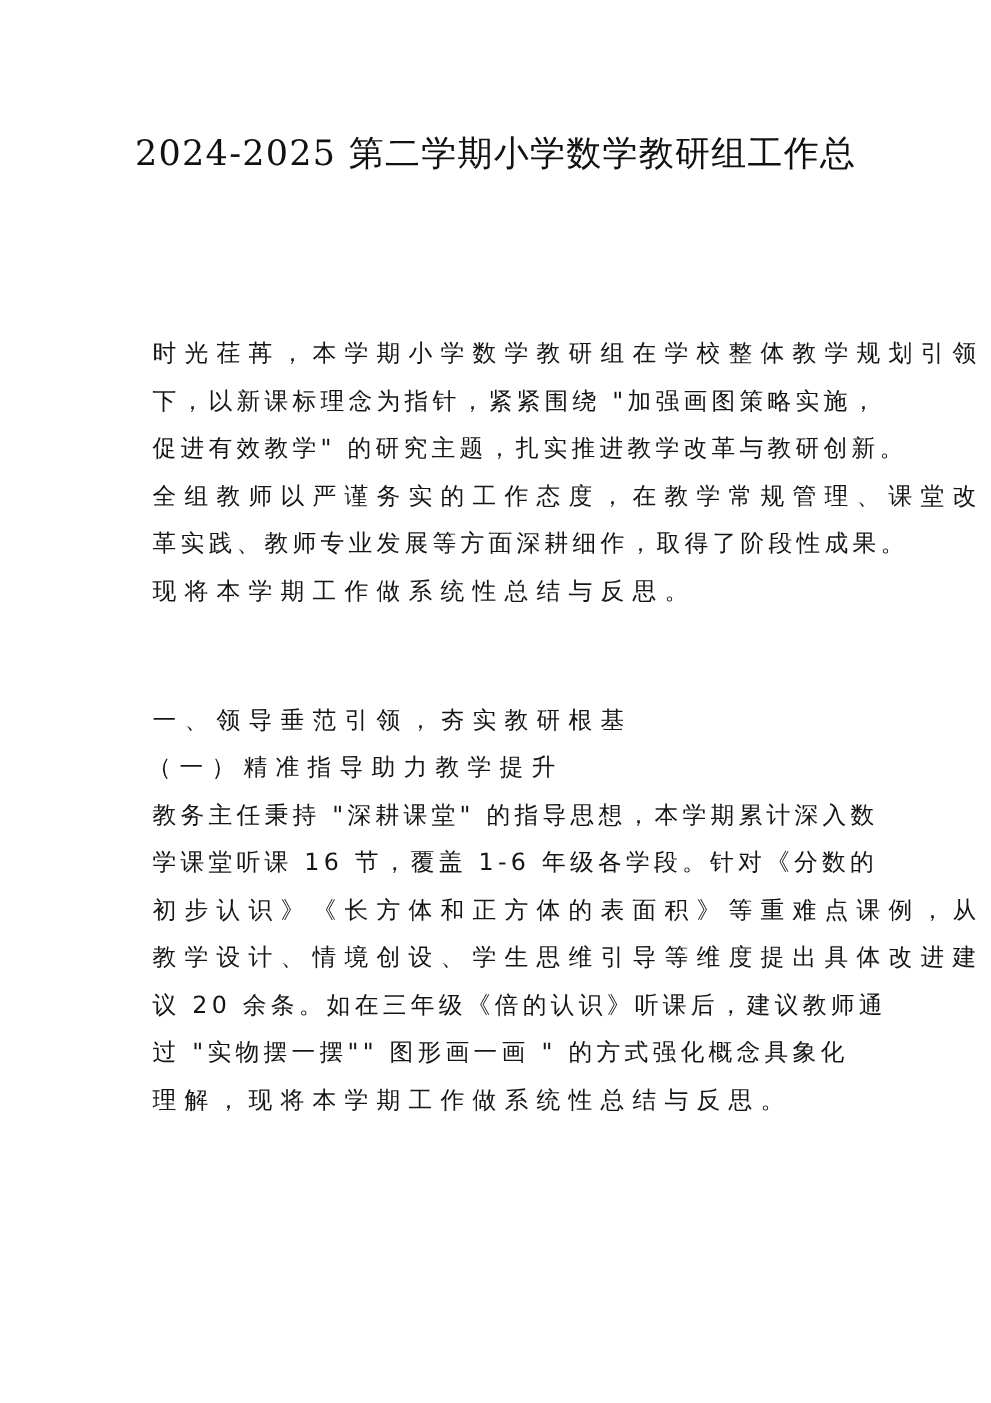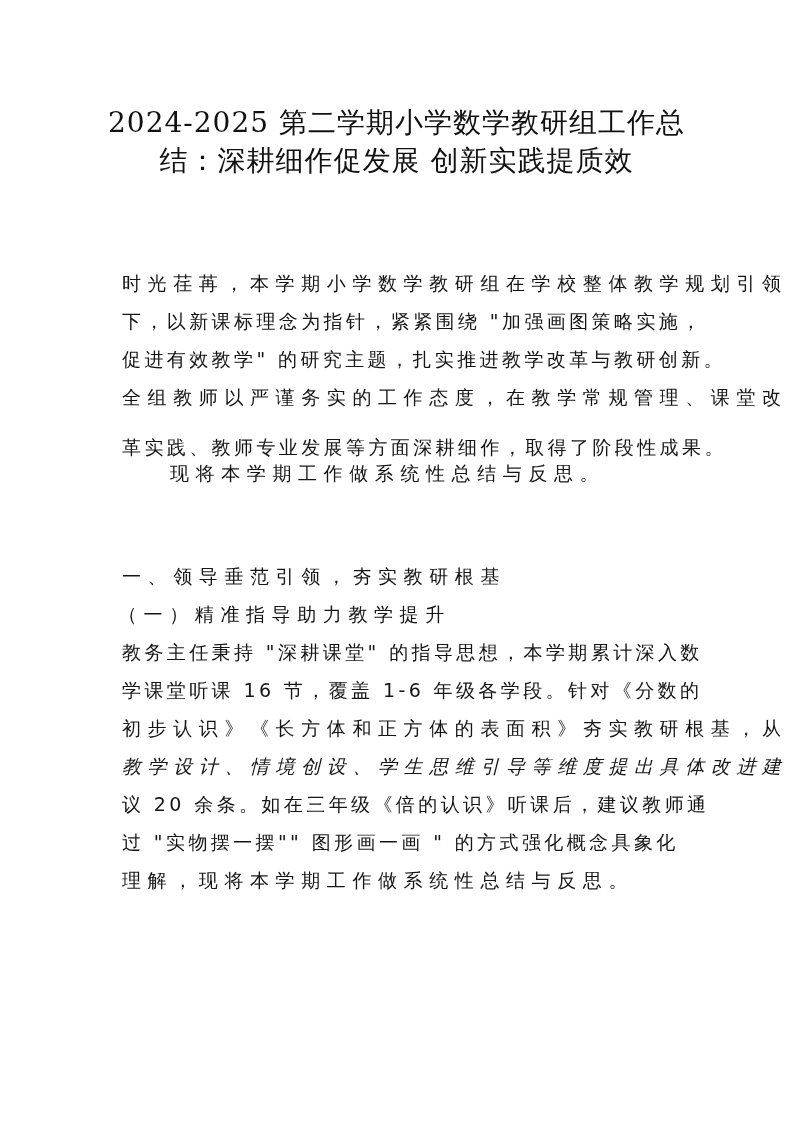--- a/index.html
+++ b/index.html
@@ -47,38 +47,37 @@
     }
     .line.tight { letter-spacing: 3.4px; }
     .line.indent-paren { left: 118px; }
   </style>
 </head>
 <body>
 
 <div class="page">
 
   <div class="title l1">2024-2025 第二学期小学数学教研组工作总</div>
-  <div class="title l2">结：深耕细作促发展 创新实践提质效</div>
 
   <div>
     <div class="line" style="top:271px;">时光荏苒，本学期小学数学教研组在学校整体教学规划引领</div>
     <div class="line tight" style="top:309px;">下，以新课标理念为指针，紧紧围绕 "加强画图策略实施，</div>
     <div class="line tight" style="top:347px;">促进有效教学" 的研究主题，扎实推进教学改革与教研创新。</div>
     <div class="line" style="top:385px;text-align:right;">全组教师以严谨务实的工作态度，在教学常规管理、课堂改</div>
-    <div class="line tight" style="top:423px;margin-top:12px;">革实践、教师专业发展等方面深耕细作，取得了阶段性成果。</div>
-    <div class="line" style="top:461px;margin-left:48px;">现将本学期工作做系统性总结与反思。</div>
+    <div class="line tight" style="top:423px;">革实践、教师专业发展等方面深耕细作，取得了阶段性成果。</div>
+    <div class="line" style="top:461px;">现将本学期工作做系统性总结与反思。</div>
   </div>
 
   <div class="line" style="top:564px;">一、领导垂范引领，夯实教研根基</div>
   <div class="line indent-paren" style="top:602px;">（一）精准指导助力教学提升</div>
 
   <div>
     <div class="line tight" style="top:640px;">教务主任秉持 "深耕课堂" 的指导思想，本学期累计深入数</div>
     <div class="line tight" style="top:678px;">学课堂听课 16 节，覆盖 1-6 年级各学段。针对《分数的</div>
-    <div class="line" style="top:716px;">初步认识》《长方体和正方体的表面积》夯实教研根基，从</div>
-    <div class="line" style="top:754px;font-style:italic;">教学设计、情境创设、学生思维引导等维度提出具体改进建</div>
+    <div class="line" style="top:716px;">初步认识》《长方体和正方体的表面积》等重难点课例，从</div>
+    <div class="line" style="top:754px;">教学设计、情境创设、学生思维引导等维度提出具体改进建</div>
     <div class="line tight" style="top:792px;text-align:center;">议 20 余条。如在三年级《倍的认识》听课后，建议教师通</div>
     <div class="line tight" style="top:830px;">过 "实物摆一摆"" 图形画一画 " 的方式强化概念具象化</div>
     <div class="line" style="top:868px;">理解，现将本学期工作做系统性总结与反思。</div>
   </div>
 
 
 </div>
 
 </body></html>

